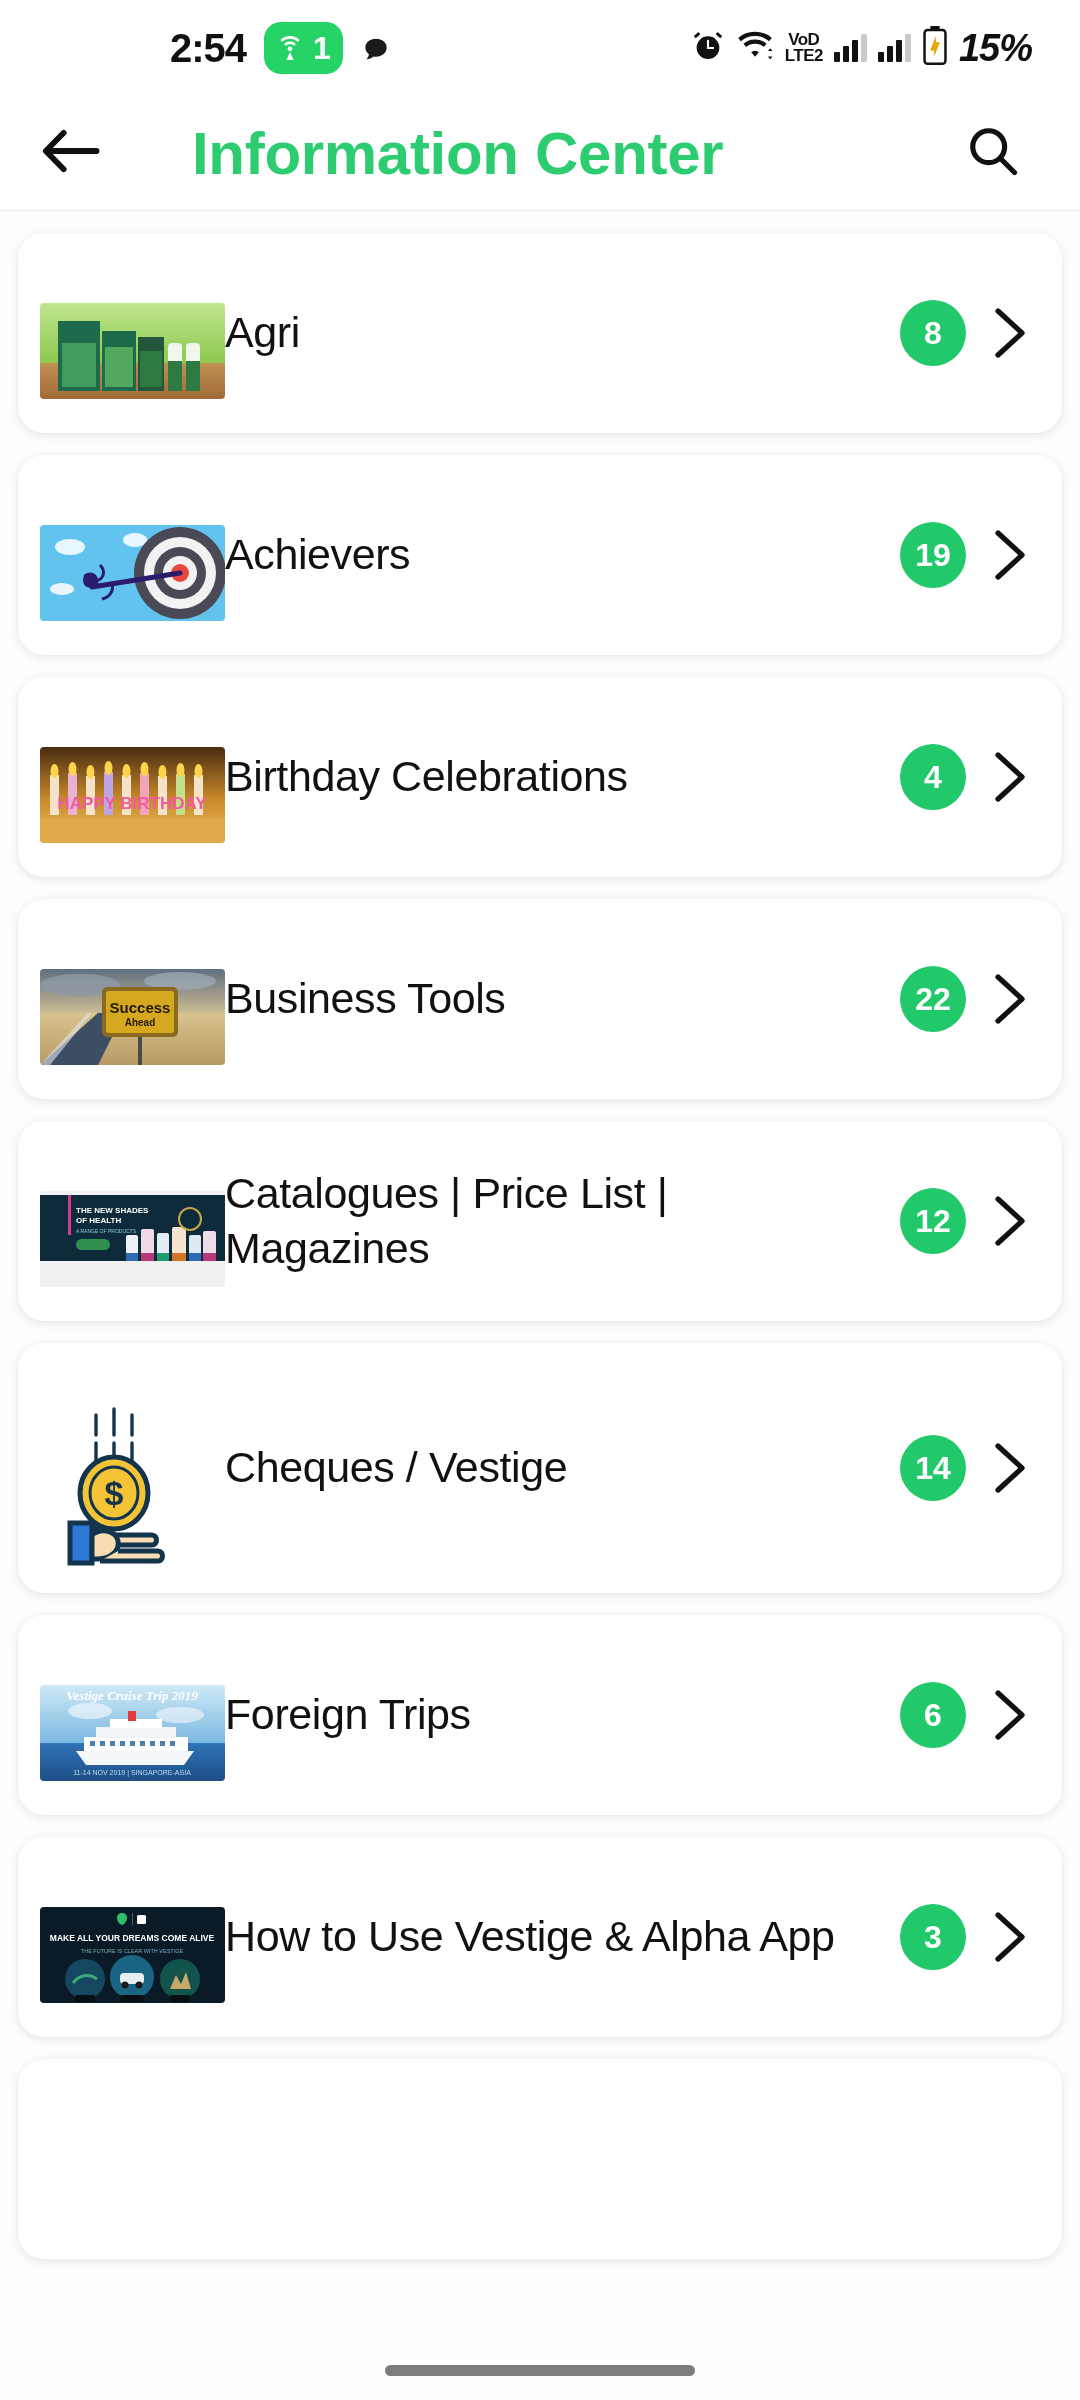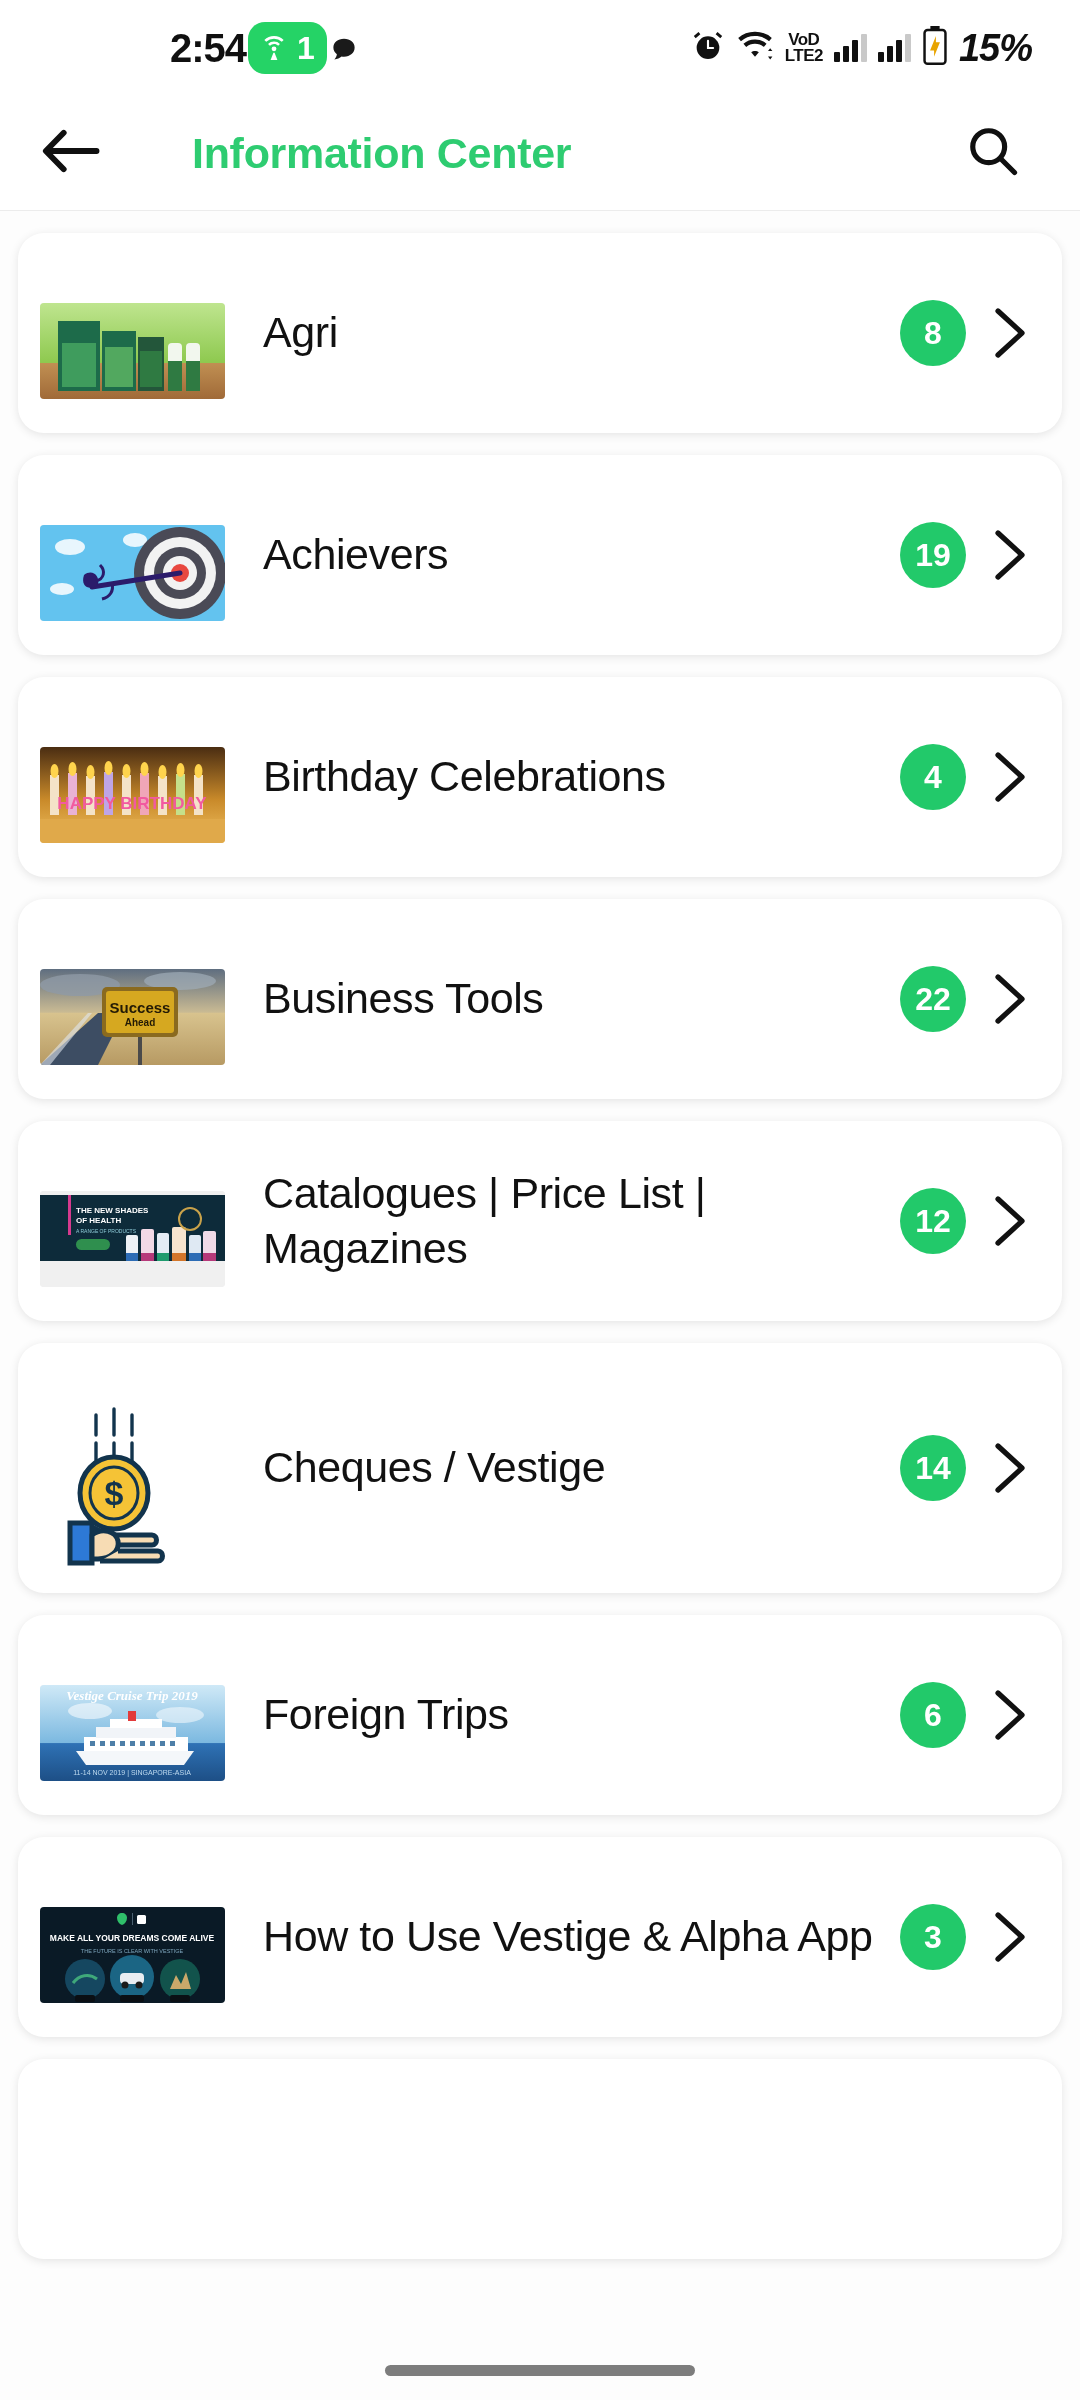--- a/index.html
+++ b/index.html
@@ -9,21 +9,21 @@
     font-family:"Liberation Sans", sans-serif;
     overflow:hidden;
   }
   .phone { position:relative; width:1080px; height:2400px; background:#fdfdfd; }
 
   
   .statusbar{
     position:relative; height:96px; width:100%;
     display:flex; align-items:center; background:#ffffff;
   }
-  .sb-left{ position:absolute; left:170px; display:flex; align-items:center; gap:2px; }
+  .sb-left{ position:absolute; left:170px; display:flex; align-items:center; gap:18px; }
   .sb-time{ font-size:40px; font-weight:700; color:#101010; letter-spacing:-1px;
             font-family:"Liberation Sans", sans-serif; }
   .hotspot-pill{
     display:flex; align-items:center; gap:6px;
     background:#25D366; border-radius:17px; height:52px; padding:0 12px 0 9px;
   }
   .hotspot-pill svg{ display:block; }
   .hotspot-count{ font-size:32px; font-weight:700; color:#ffffff; line-height:1; }
   .chat-dot{ width:26px; height:26px; }
 
@@ -38,41 +38,41 @@
   
   .appbar{
     position:relative; height:115px; width:100%;
     display:flex; align-items:center; background:#ffffff;
     border-bottom:1px solid #ececec;
   }
   .back-btn{ position:absolute; left:38px; width:66px; height:66px;
              display:flex; align-items:center; justify-content:center; cursor:pointer; }
   .appbar-title{
     position:absolute; left:192px;
-    font-size:43px; font-weight:600; letter-spacing:-0.3px;
+    font-size:60px; font-weight:600; letter-spacing:-0.3px;
   }
   .search-btn{ position:absolute; right:54px; width:66px; height:66px;
                display:flex; align-items:center; justify-content:center; cursor:pointer; }
 
   
   .list{ padding:22px 0 0 0; background:#fdfdfd; height:2189px; overflow:hidden; }
   .card{
     position:relative; margin:0 18px 22px 18px; background:#ffffff;
     border-radius:26px; box-shadow:0 2px 10px rgba(0,0,0,0.10);
     display:flex; align-items:center; padding:22px 26px 22px 22px;
     min-height:200px; cursor:pointer;
   }
   .thumb{
     width:185px; height:96px; flex:0 0 185px; border-radius:4px;
     overflow:hidden; position:relative; background:#eee;margin-top:36px;
   }
   .thumb.tall{ height:170px; background:#ffffff; }
   .thumb svg{ display:block; width:100%; height:100%; }
   .card-label{
-    flex:1; padding-left:38px; padding-right:18px;
+    flex:1; padding-right:18px;
     font-size:43px; line-height:1.28; color:#111111; font-weight:400;
     letter-spacing:-0.4px;
   }
   .badge{
     flex:0 0 auto; min-width:66px; height:66px; border-radius:33px;
     background:#22C96A; color:#ffffff;
     display:flex; align-items:center; justify-content:center;
     font-size:32px; font-weight:600; padding:0 12px;
   }
   .chev{ flex:0 0 auto; width:52px; height:62px; margin-left:18px;

